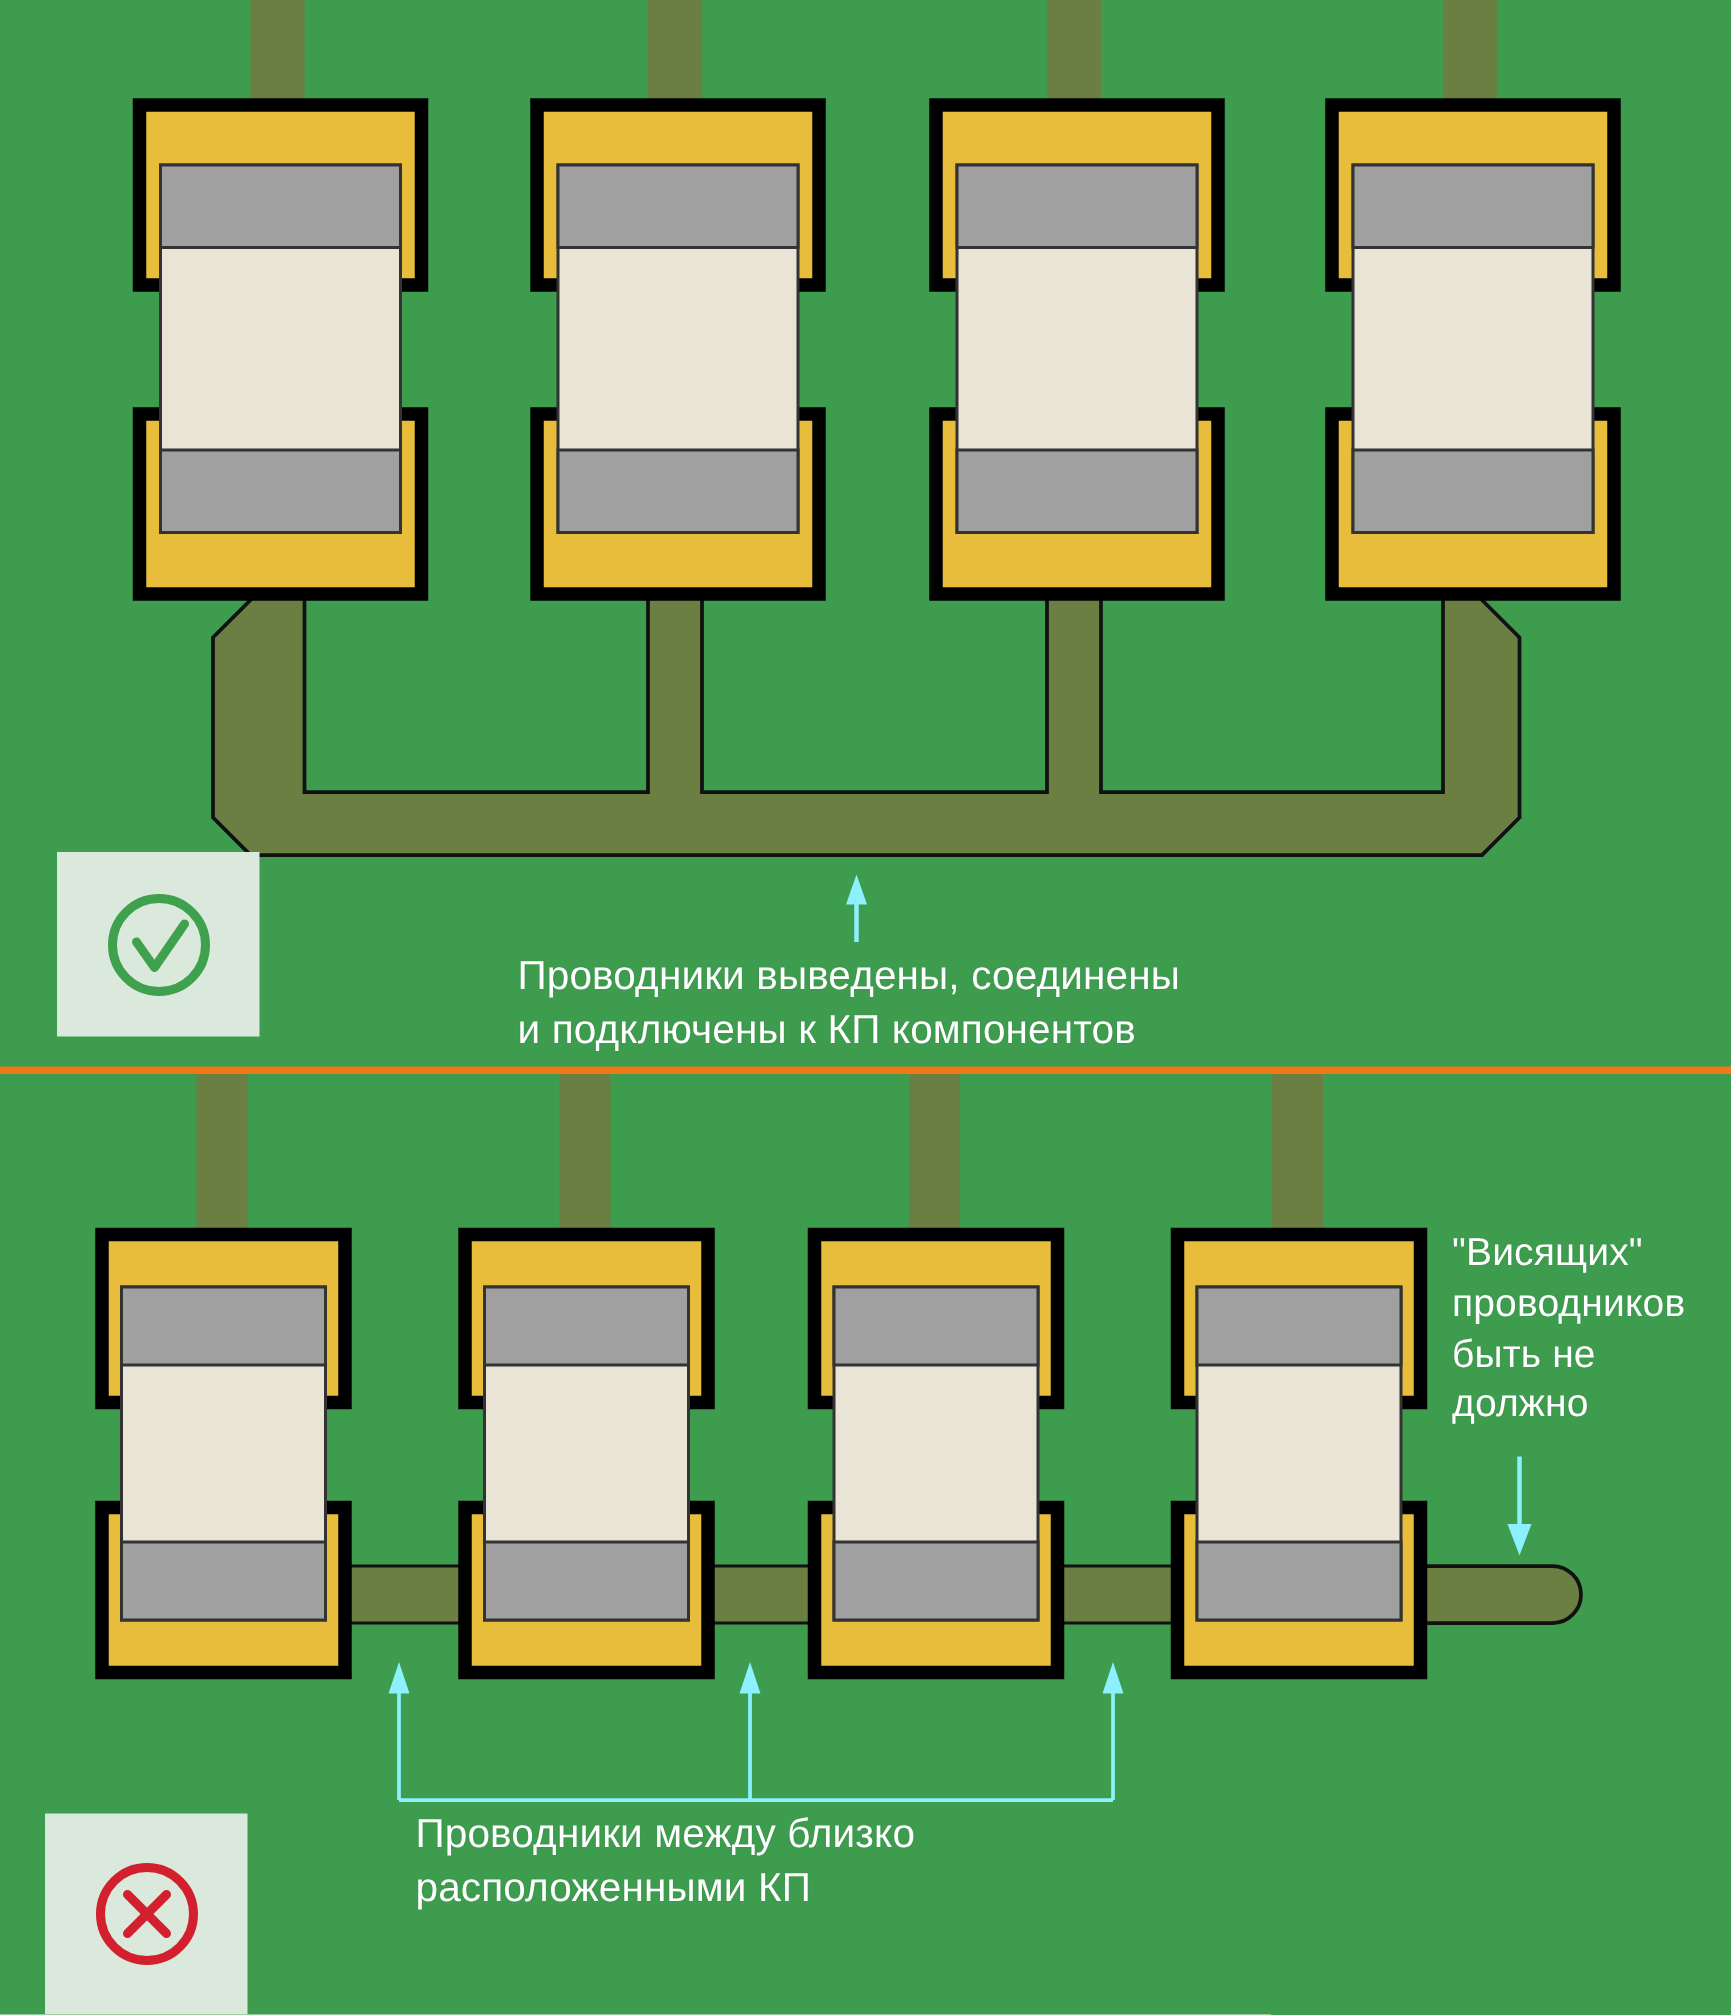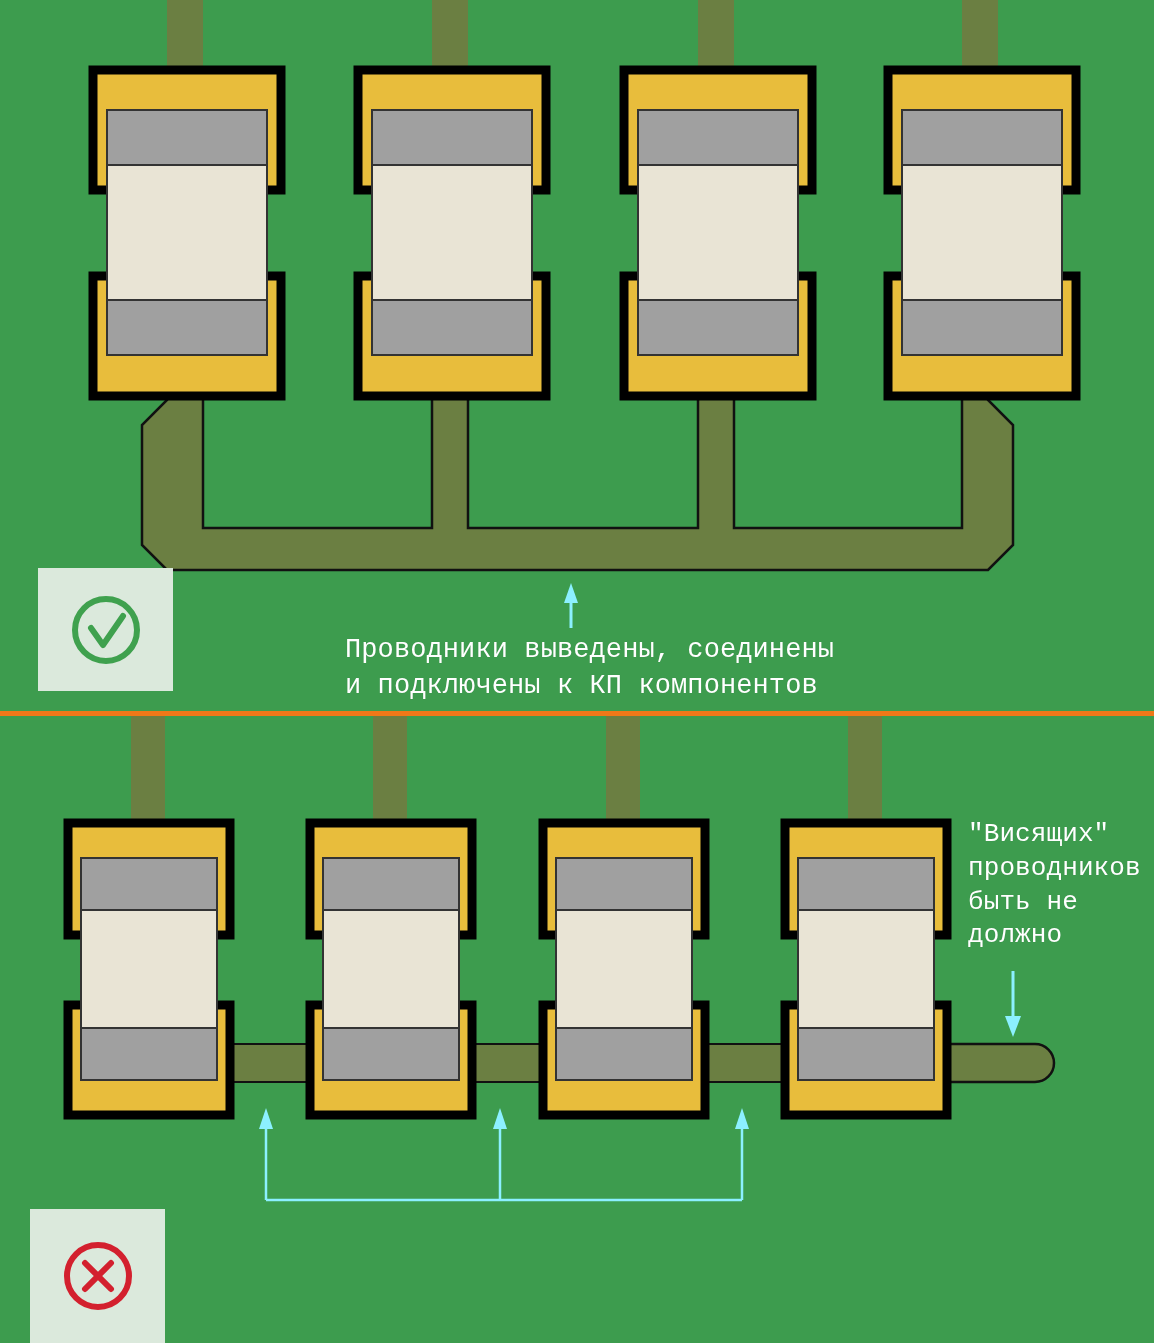--- a/index.html
+++ b/index.html
@@ -6,21 +6,21 @@
   html, body {
     margin: 0;
     padding: 0;
     background: #ffffff;
   }
   #stage {
     position: relative;
     width: 1154px;
     height: 1343px;
     overflow: hidden;
-    font-family: Liberation Mono, monospace;
+    font-family: Liberation Sans, sans-serif;
     background: #3d9c4e;
   }
   .panel {
     position: absolute;
     left: 0;
     width: 1154px;
     background: #3d9c4e;
     overflow: hidden;
   }
   #panel-good { top: 0; height: 711px; }
@@ -257,14 +257,16 @@
       <line x1="27" y1="27" x2="53" y2="53" stroke="#d3202e" stroke-width="6" stroke-linecap="round"></line>
       <line x1="53" y1="27" x2="27" y2="53" stroke="#d3202e" stroke-width="6" stroke-linecap="round"></line>
     </svg>
   </div>
 
   <div class="caption" id="caption-dangling">"Висящих"
 проводников
 быть не
 должно</div>
 
+  <div class="caption" id="caption-between">Проводники между близко
+расположенными КП</div>
 
 </div>
 
 </body></html>

